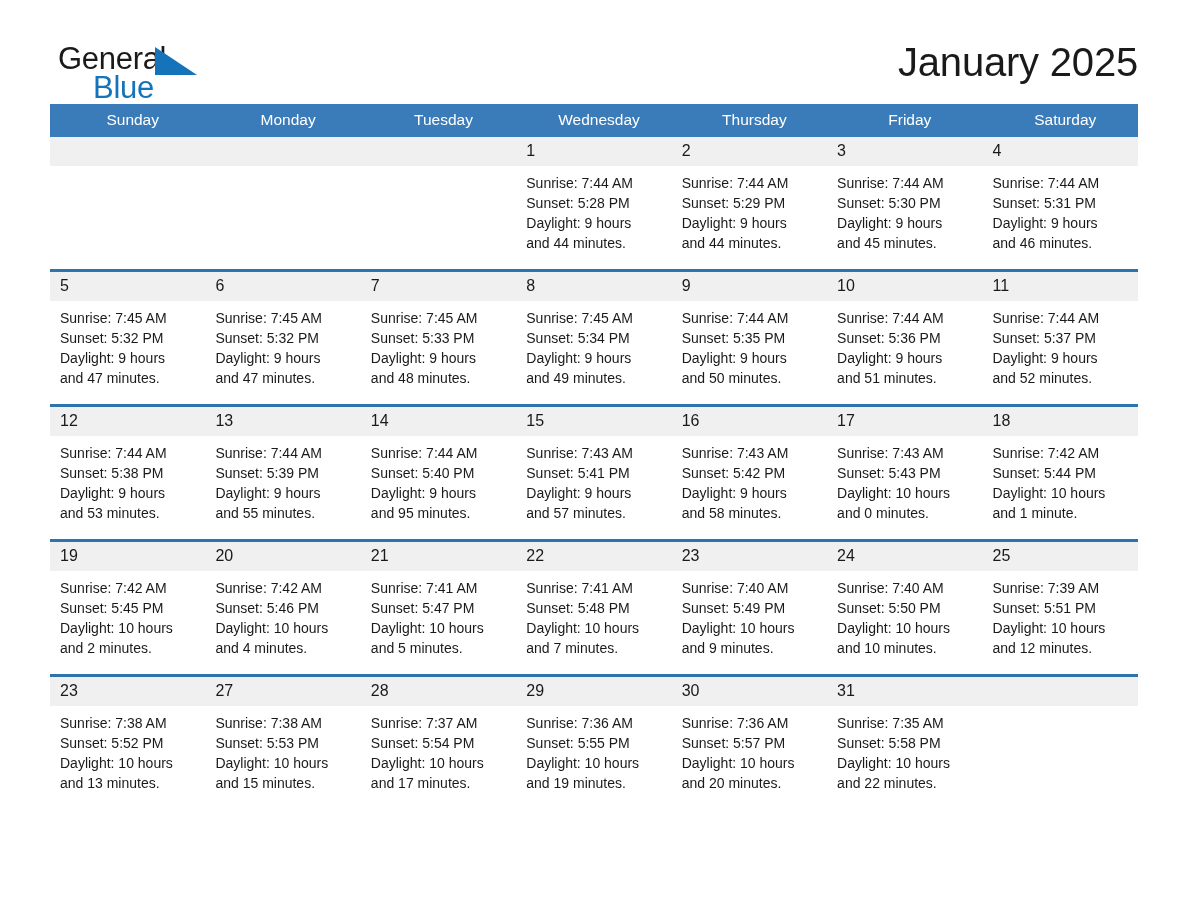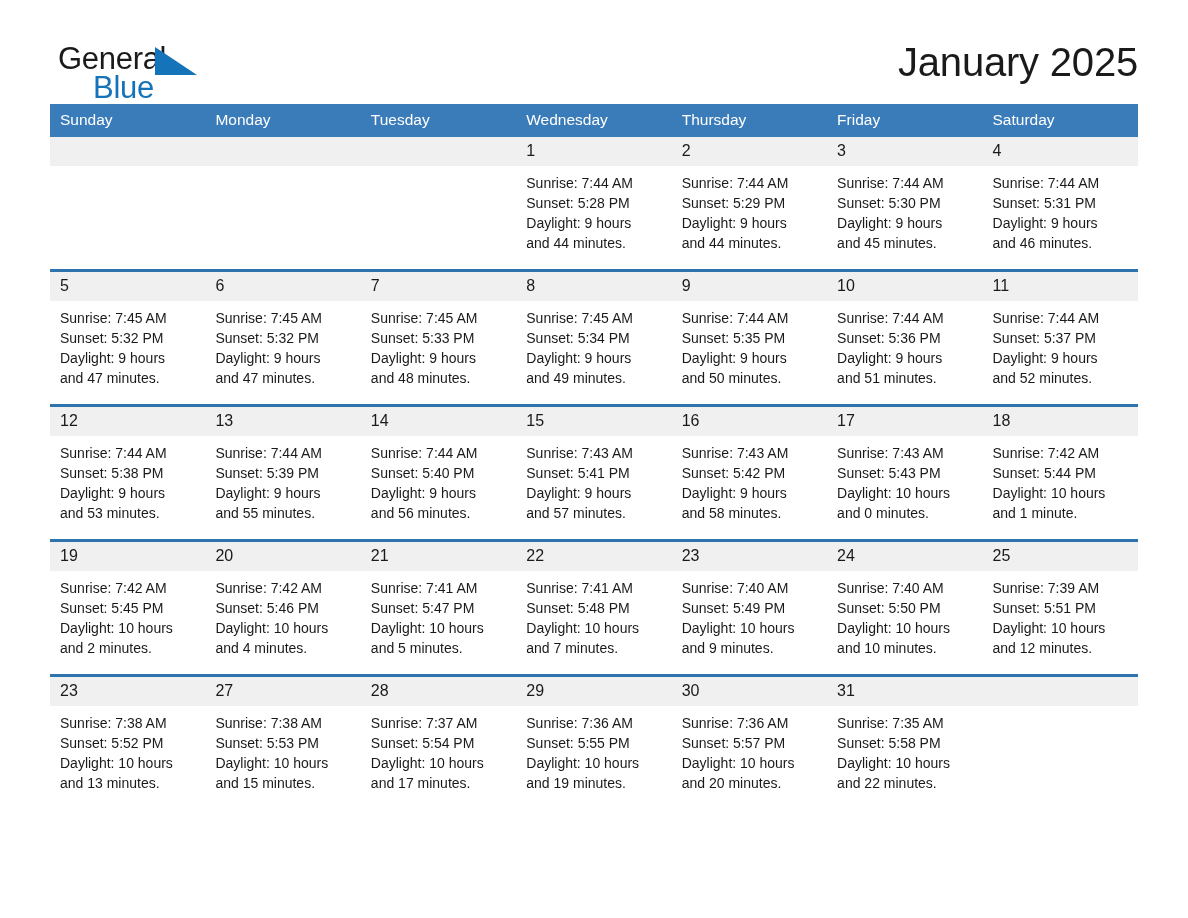--- a/index.html
+++ b/index.html
@@ -88,21 +88,21 @@
   .calendar {
     width: 1088px;
     border-collapse: collapse;
     table-layout: fixed;
   }
   .cal-head th {
     background: #3a7cb9;
     color: #ffffff;
     font-size: 15.5px;
     font-weight: normal;
-    text-align: left;
+    text-align: center;
     padding: 7px 0 8px 10px;
     height: 16px;
     vertical-align: middle;
   }
   .week-row > td {
     vertical-align: top;
     padding: 0;
     border-top: 3px solid #2f73ae;
     background: #ffffff;
     height: 132px;
@@ -315,21 +315,21 @@
               <div>Daylight: 9 hours</div>
               <div>and 55 minutes.</div>
             </div>
           </td>
           <td>
             <div class="daynum">14</div>
             <div class="details">
               <div>Sunrise: 7:44 AM</div>
               <div>Sunset: 5:40 PM</div>
               <div>Daylight: 9 hours</div>
-              <div>and 56 minutes.</div>
+              <div>and 95 minutes.</div>
             </div>
           </td>
           <td>
             <div class="daynum">15</div>
             <div class="details">
               <div>Sunrise: 7:43 AM</div>
               <div>Sunset: 5:41 PM</div>
               <div>Daylight: 9 hours</div>
               <div>and 57 minutes.</div>
             </div>

